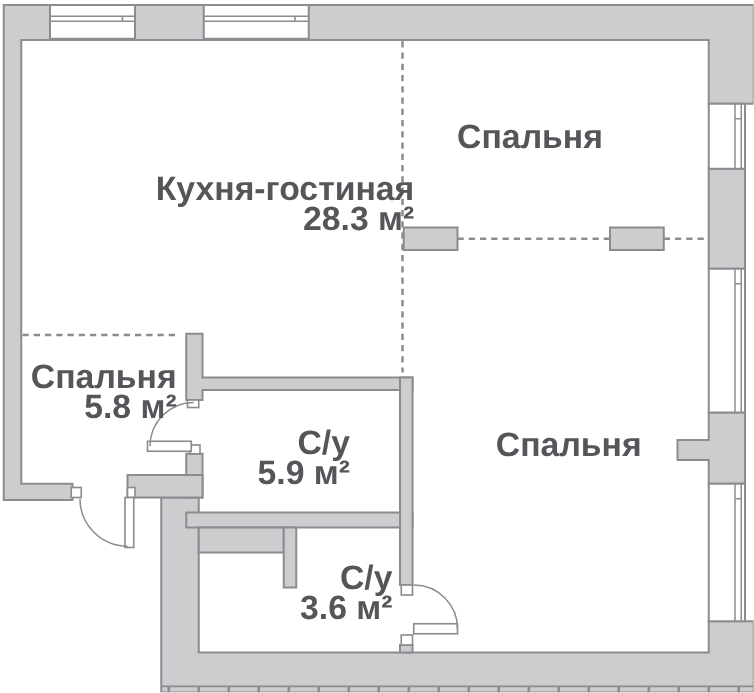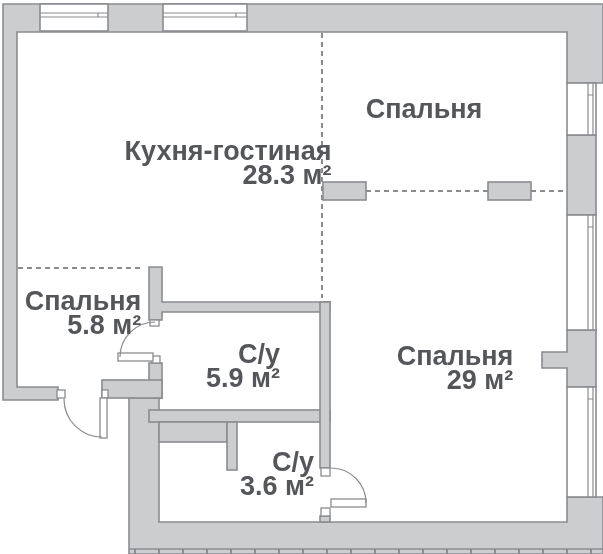--- a/index.html
+++ b/index.html
@@ -112,21 +112,20 @@
     <div>5.8 м²</div>
   </div>
 
   <div class="room-label" style="left:243px;top:342px;">
     <div>С/у</div>
     <div>5.9 м²</div>
   </div>
 
   <div class="room-label" style="left:455px;top:344px;">
     <div>Спальня</div>
-    <div>29 м²</div>
   </div>
 
   <div class="room-label" style="left:277px;top:450px;">
     <div>С/у</div>
     <div>3.6 м²</div>
   </div>
 
 </div>
 
 </body></html>

